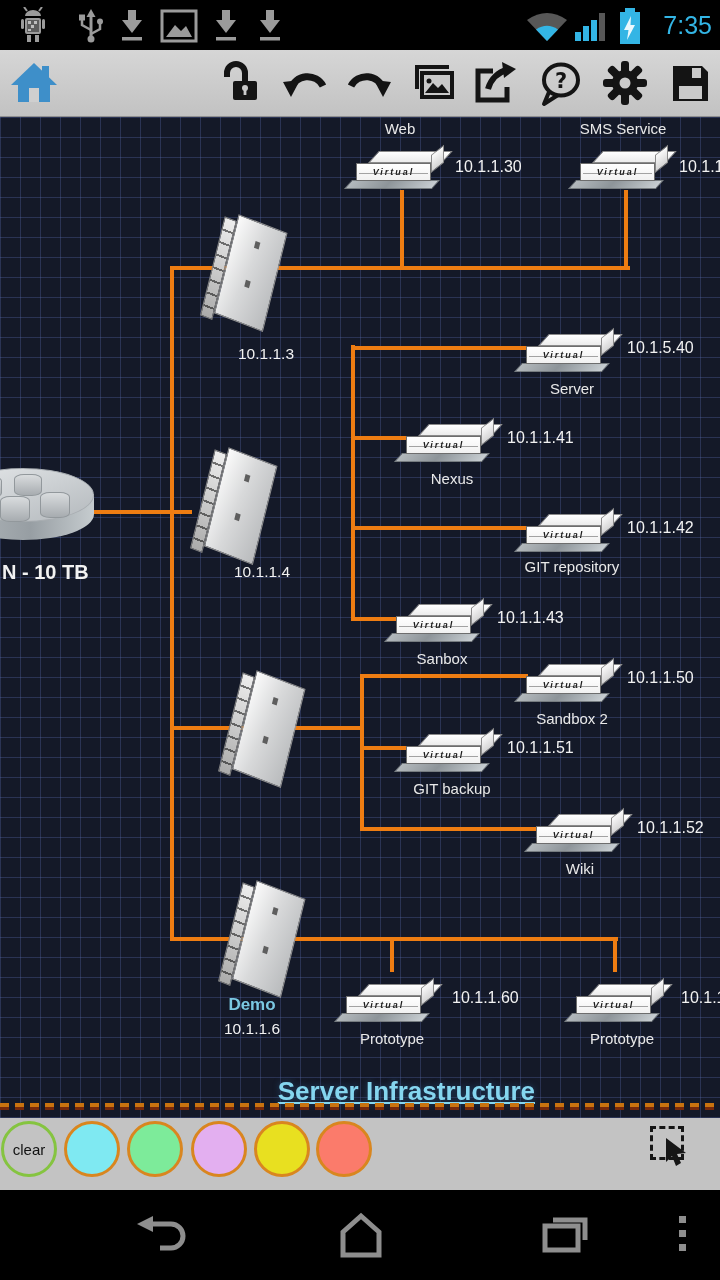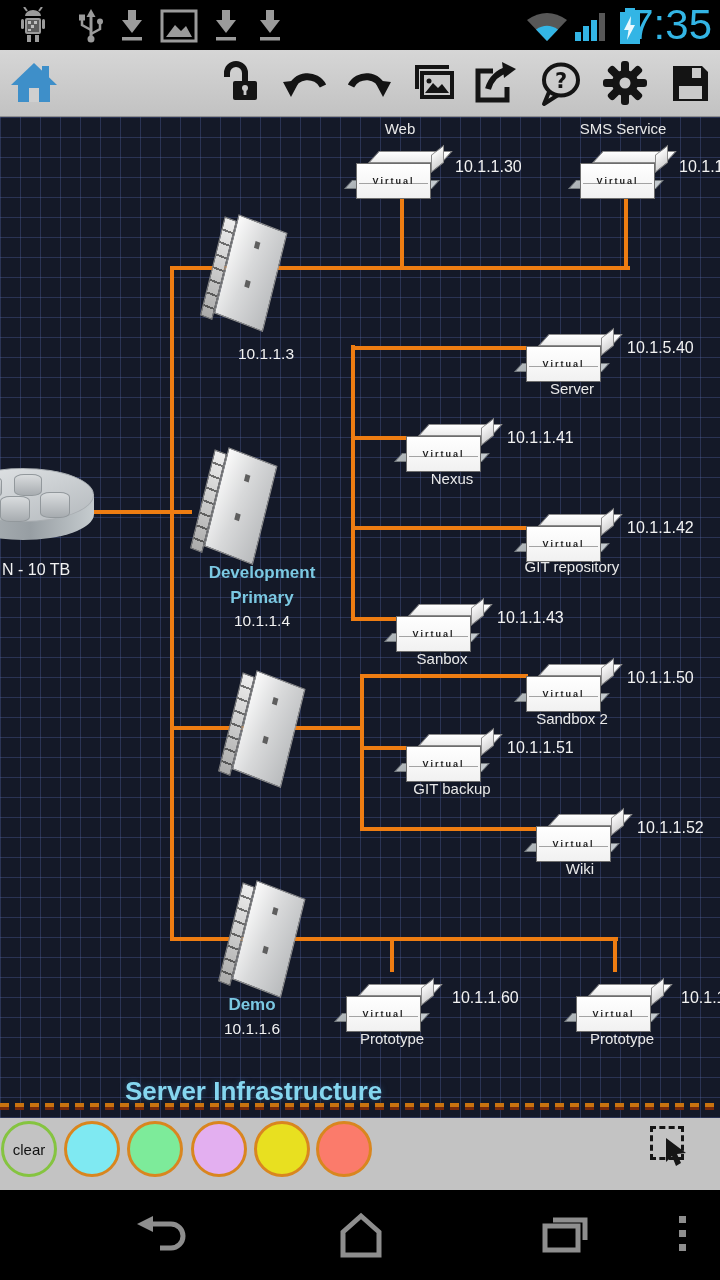--- a/index.html
+++ b/index.html
@@ -4,21 +4,21 @@
 <style>
   html,body{margin:0;padding:0;background:#000;}
   *{box-sizing:border-box;}
   .screen{position:relative;width:720px;height:1280px;overflow:hidden;background:#000;
           font-family:"Liberation Sans",sans-serif;}
 
   
   .statusbar{position:absolute;left:0;top:0;width:720px;height:50px;background:#000;z-index:10;}
   .sb-ico{position:absolute;top:7px;}
   .sb-time{position:absolute;right:8px;top:0;height:50px;line-height:50px;
-           font-size:42px;color:var(--status-accent,#33b5e5);}
+           font-size:25px;color:var(--status-accent,#33b5e5);}
 
   
   .toolbar{position:absolute;left:0;top:50px;width:720px;height:67px;
            background:linear-gradient(#d6d6d6,#c2c2c2);border-bottom:1px solid #8f8f8f;z-index:10;}
   .tb-btn{position:absolute;top:9px;width:48px;height:48px;border:none;background:transparent;padding:0;cursor:pointer;}
 
   
   .canvas{position:absolute;left:0;top:117px;width:720px;height:1001px;overflow:hidden;
           background-color:#141928;
           background-image:
@@ -28,24 +28,24 @@
   .edge{position:absolute;background:var(--line,#ee7d12);z-index:1;}
 
   
   .vm{position:absolute;width:96px;height:40px;z-index:3;}
   .vm-top{position:absolute;left:14px;top:1px;width:74px;height:12px;
           background:linear-gradient(#ffffff,#ececec);border:1px solid #8a8a8a;
           transform:skewX(-42deg);transform-origin:bottom;}
   .vm-side{position:absolute;left:77px;top:5px;width:13px;height:18px;
            background:linear-gradient(#fafafa,#d4d4d4);border:1px solid #8a8a8a;
            transform:skewY(-38deg);transform-origin:left;}
-  .vm-front{position:absolute;left:2px;top:13px;width:75px;height:36px;
+  .vm-front{position:absolute;left:2px;top:13px;width:75px;height:18px;
             background:linear-gradient(#ffffff,#f1f1f1);border:1px solid #6d6d6d;
             display:flex;align-items:center;justify-content:center;
-            font-size:9px;font-weight:bold;letter-spacing:2px;color:#1c1c1c;}
+            font-size:9px;font-weight:bold;letter-spacing:2px;color:#1c1c1c;font-style:italic;}
   .vm-front::after{content:"";position:absolute;left:2px;right:2px;top:55%;border-top:1px solid rgba(60,60,60,.45);}
   .vm-base{position:absolute;left:-2px;top:30px;width:88px;height:9px;
            background:linear-gradient(90deg,#b3b9bd,#8d9499 45%,#c8ced2);
            border:1px solid #767c80;transform:skewX(-42deg);transform-origin:top;}
   .vm-ip{position:absolute;z-index:4;color:#f2f2f2;font-size:16px;white-space:nowrap;}
   .vm-name{position:absolute;z-index:4;color:#e9e9e9;font-size:15px;text-align:center;}
 
   
   .blade{position:absolute;width:100px;height:112px;z-index:3;}
   .b-rot{position:relative;width:100%;height:100%;transform:rotate(14deg);}
@@ -63,25 +63,25 @@
   .srv-ip{color:#f2f2f2;font-size:15.5px;margin-top:2px;}
 
   
   .san{position:absolute;left:-48px;top:351px;width:142px;height:96px;z-index:3;}
   .san-body{position:absolute;left:0;top:26px;width:142px;height:46px;
             background:linear-gradient(90deg,#b4babe,#979ea3 55%,#c6cccf);
             border-radius:0 0 71px 71px / 0 0 26px 26px;}
   .san-lid{position:absolute;left:0;top:0;width:142px;height:54px;border-radius:50%;
            background:linear-gradient(160deg,#e4e7e9,#b4b9bd);border:1px solid #a8adb1;}
   .disk{position:absolute;border-radius:10px/5px;background:linear-gradient(#d9dcde,#a7acb0);border:1px solid #92989c;}
-  .storage-label{position:absolute;z-index:4;color:#f2f2f2;font-size:16px;white-space:nowrap;}
-
-  .canvas-title{position:absolute;left:125px;top:959px;width:400px;text-align:left;z-index:4;
+  .storage-label{position:absolute;z-index:4;color:#f2f2f2;font-size:20px;white-space:nowrap;font-weight:bold;}
+
+  .canvas-title{position:absolute;left:135px;top:959px;width:400px;text-align:right;z-index:4;
                 font-size:26px;font-weight:bold;color:var(--canvas-title,#85d6ef);
-                text-shadow:0 0 6px rgba(40,80,120,.8);}
+                text-shadow:0 0 6px rgba(40,80,120,.8);text-decoration:underline;}
   .dash1{position:absolute;left:0;top:986px;width:720px;height:4px;z-index:5;
          background:repeating-linear-gradient(90deg,#c9730f 0 9px,transparent 9px 15px);}
   .dash2{position:absolute;left:0;top:990px;width:720px;height:3px;z-index:5;
          background:repeating-linear-gradient(90deg,#77290b 0 9px,transparent 9px 15px);}
 
   
   .palette{position:absolute;left:0;top:1118px;width:720px;height:72px;background:#c3c3c3;z-index:10;}
   .swatch{position:absolute;top:3px;width:56px;height:56px;border-radius:50%;
           border:3px solid #d9861f;cursor:pointer;}
   .swatch-clear{border-color:#85c440;background:transparent;display:flex;align-items:center;
@@ -316,21 +316,20 @@
       <div class="srv-ip">10.1.1.3</div>
     </div>
 
     <div class="blade" style="left:190px;top:336px">
       <div class="b-rot">
           <div class="b-top"></div>
           <div class="b-front"></div>
         </div>
     </div>
     <div class="srv-label" style="left:182px;top:444px;width:160px">
-      <div class="srv-name">Development Primary</div>
       <div class="srv-ip">10.1.1.4</div>
     </div>
 
     <div class="blade" style="left:218px;top:559px">
       <div class="b-rot">
           <div class="b-top"></div>
           <div class="b-front"></div>
         </div>
     </div>
 

